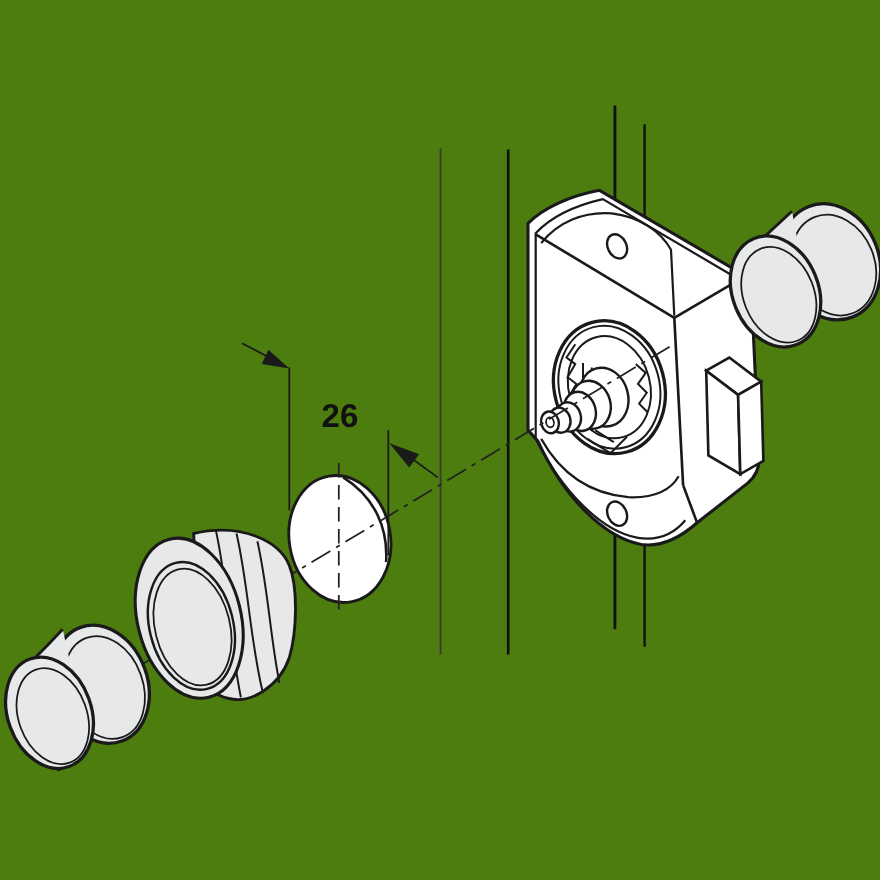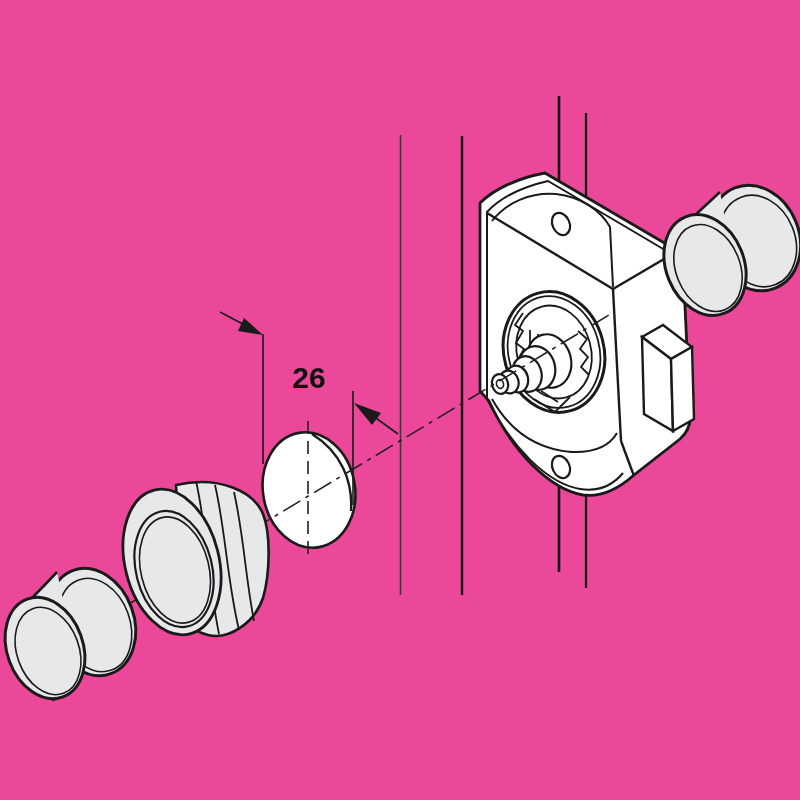--- a/index.html
+++ b/index.html
@@ -1,16 +1,16 @@
 <!DOCTYPE html>
 <html><head>
 <meta charset="utf-8">
 <style>
   html,body{margin:0;padding:0;background:#fff;}
-  .stage{position:relative;width:800px;height:800px;background:#ec4899;overflow:hidden;
+  .stage{position:relative;width:800px;height:800px;background:#4d7c0f;overflow:hidden;
          font-family:"Liberation Sans",sans-serif;}
   svg{display:block;}
   .ln{stroke:#1a1a1a;fill:none;}
   .fillw{fill:#ffffff;stroke:#1a1a1a;}
   .fillg{stroke:#1a1a1a;}
   .dim-label{font-family:"Liberation Sans",sans-serif;font-weight:700;font-size:30px;fill:#111;}
 </style>
 </head>
 <body>
 

